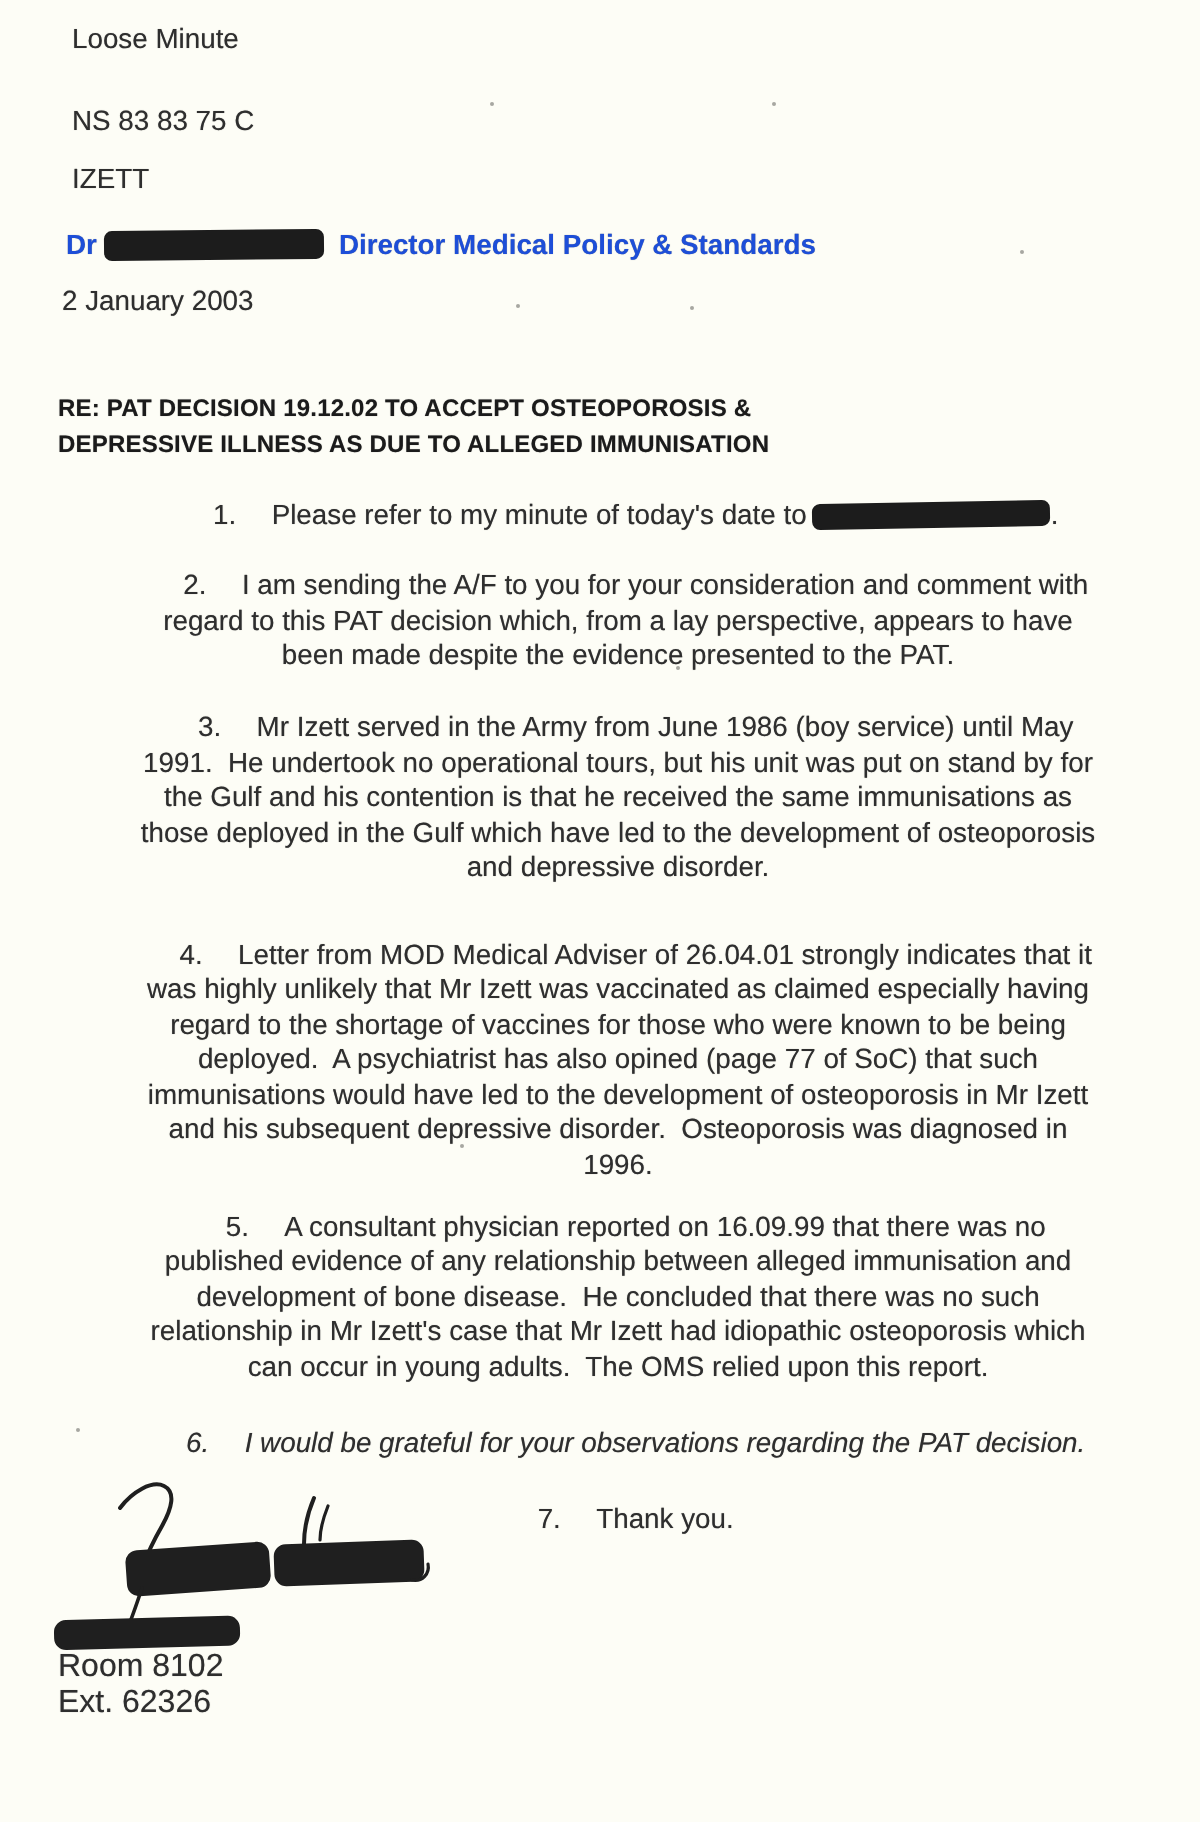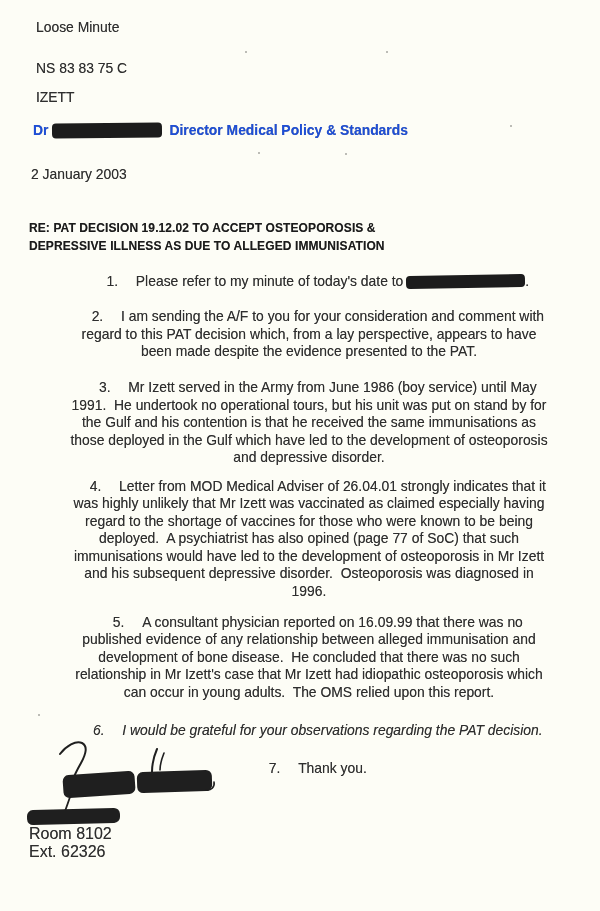--- a/index.html
+++ b/index.html
@@ -6,46 +6,46 @@
   body {
     width: 600px; height: 911px;
     background: #fdfdf6;
     font-family: "Liberation Sans", sans-serif;
     color: #2e2e2e;
     position: relative;
     overflow: hidden;
   }
   .doc {
     position: absolute;
-    left: 29px; top: 9px;
+    left: 29px; top: 1px;
     width: 560px;
     font-size: 13.9px;
     line-height: 17.5px;
     text-shadow: 0 0 0.4px rgba(45,45,45,0.55);
   }
   .hdr { padding-left: 7px; }
   .m-loose  { margin-top: 10px; }
   .m-ns     { margin-top: 23px; }
   .m-izett  { margin-top: 12px; }
   .m-dr     { margin-top: 15px; padding-left: 4px; }
-  .m-date   { margin-top: 27px; padding-left: 2px; }
+  .m-date   { margin-top: 11px; padding-left: 2px; }
   .bold { font-weight: bold; color: #1d4ed8; }
   .subject {
     margin-top: 35.5px;
     font-weight: bold;
     color: #1b1b1b;
     font-size: 12px;
     line-height: 18px;
     white-space: pre-wrap;
     letter-spacing: 0.1px;
   }
   .para { margin-top: 17.5px; text-align: center; }
   .m-p1 { margin-top: 18px; }
   .m-p3 { margin-top: 18.5px; }
-  .m-p4 { margin-top: 11px; }
+  .m-p4 { margin-top: 26px; }
   .m-p5 { margin-top: 13.5px; }
   .m-p6 { margin-top: 21px; font-style: italic; }
   .m-p7 { margin-top: 20.5px; }
   .num { display: inline-block; width: 47px; }
   .ptext { white-space: pre-wrap; }
   .redact {
     display: inline-block;
     background: #1c1c1c;
     border-radius: 4px;
   }

